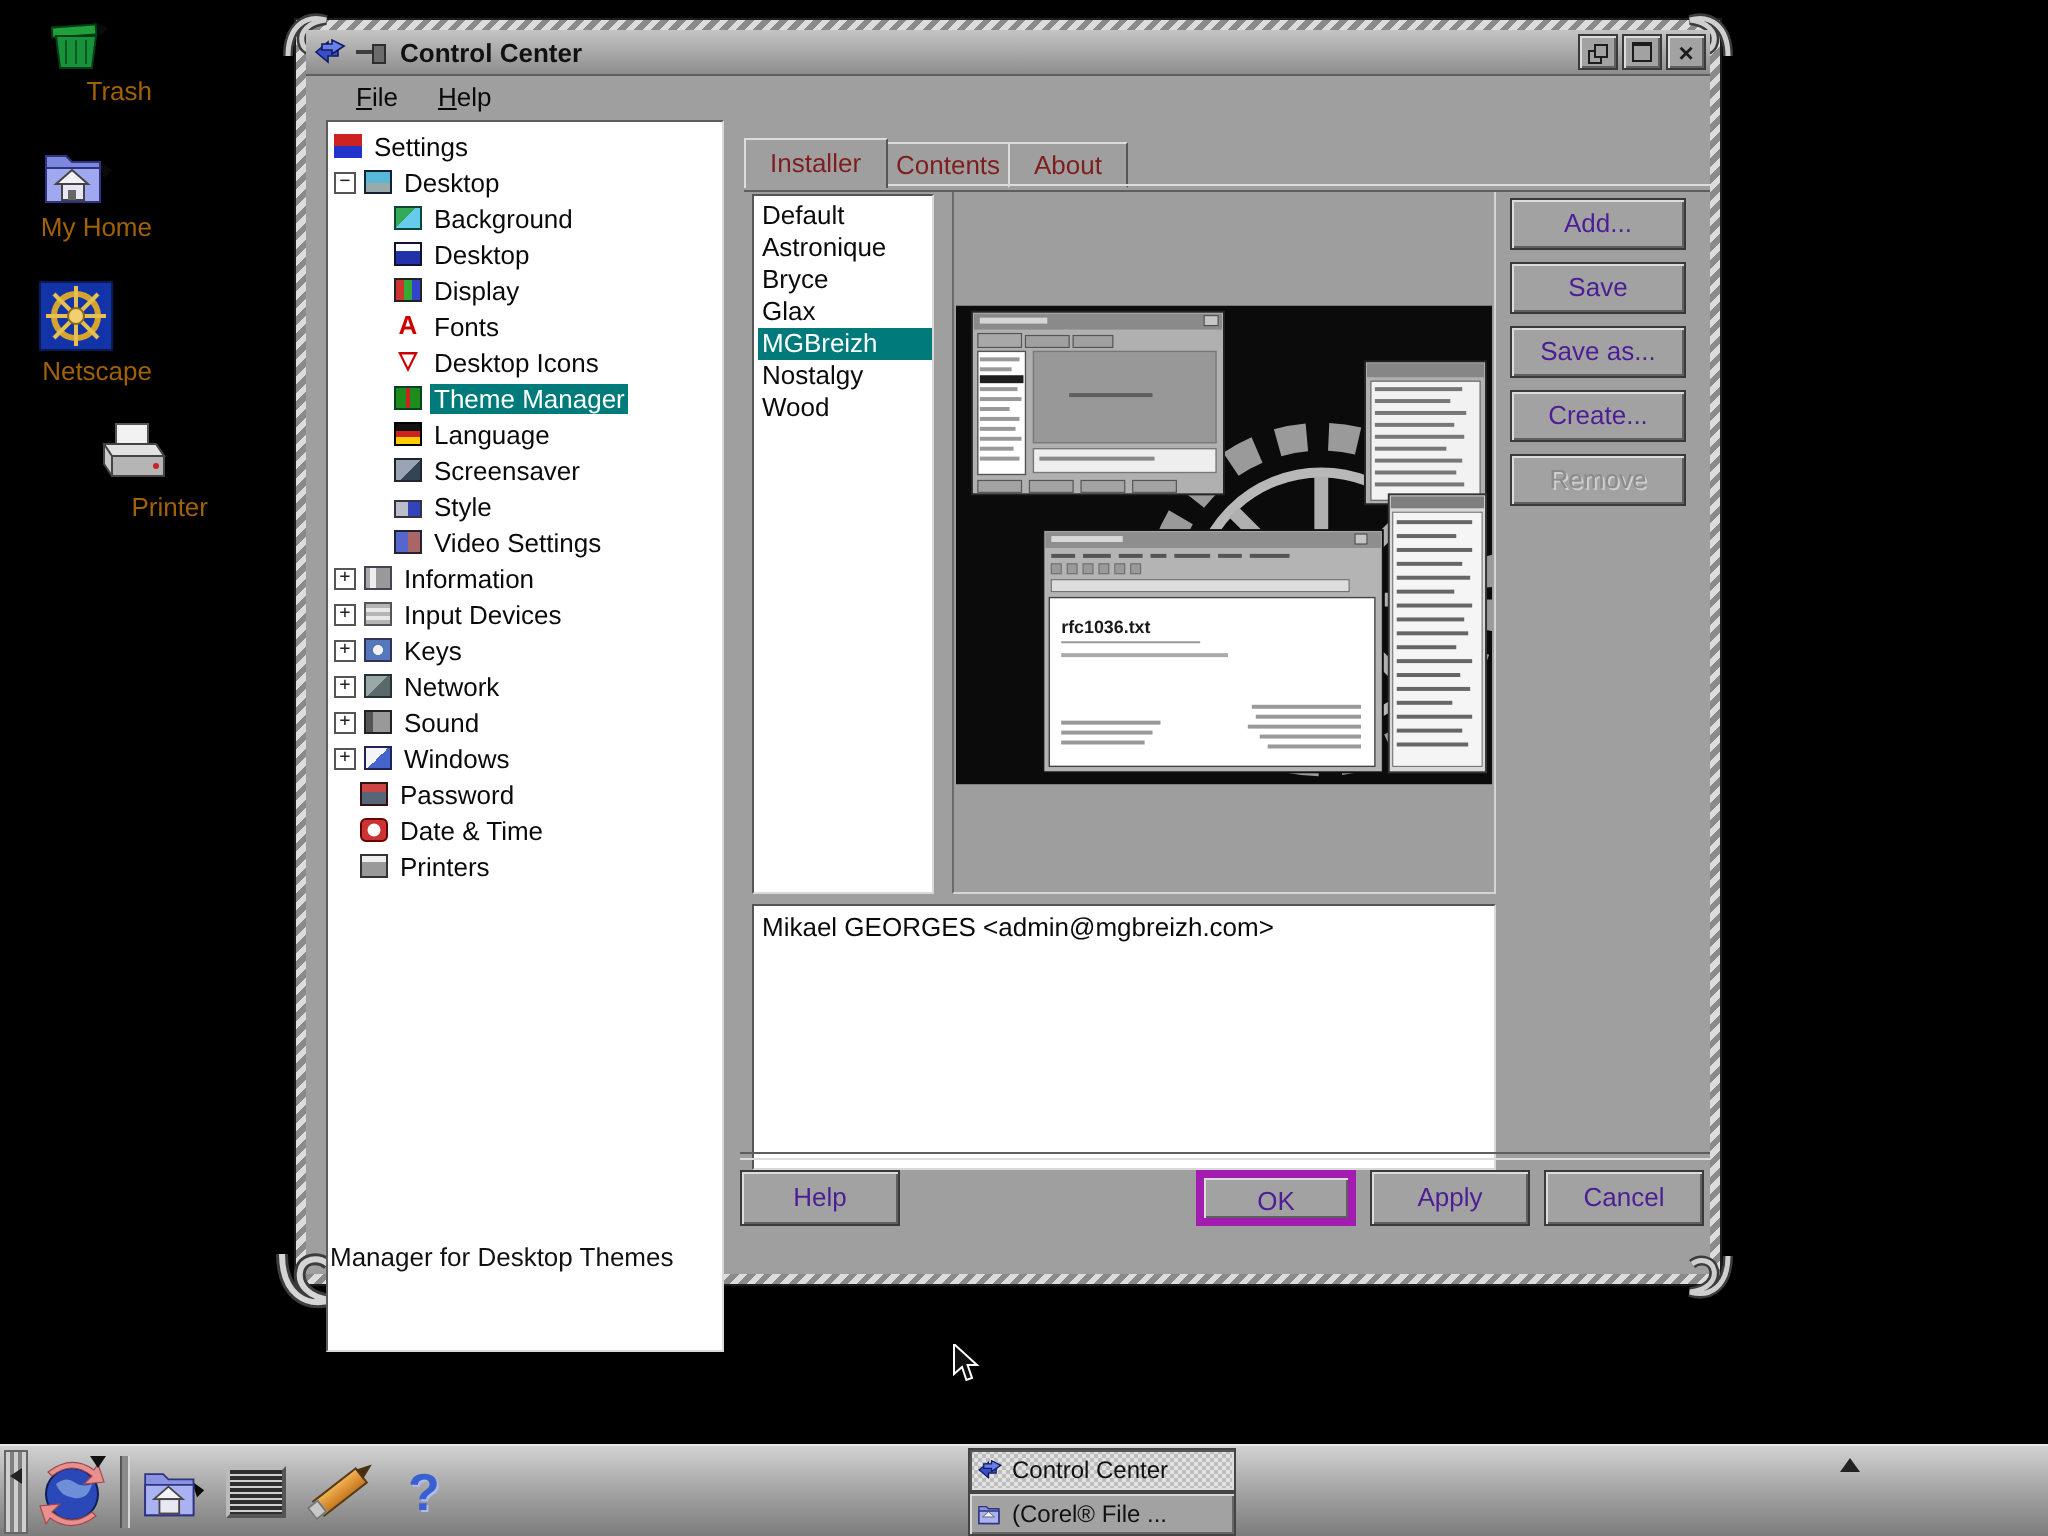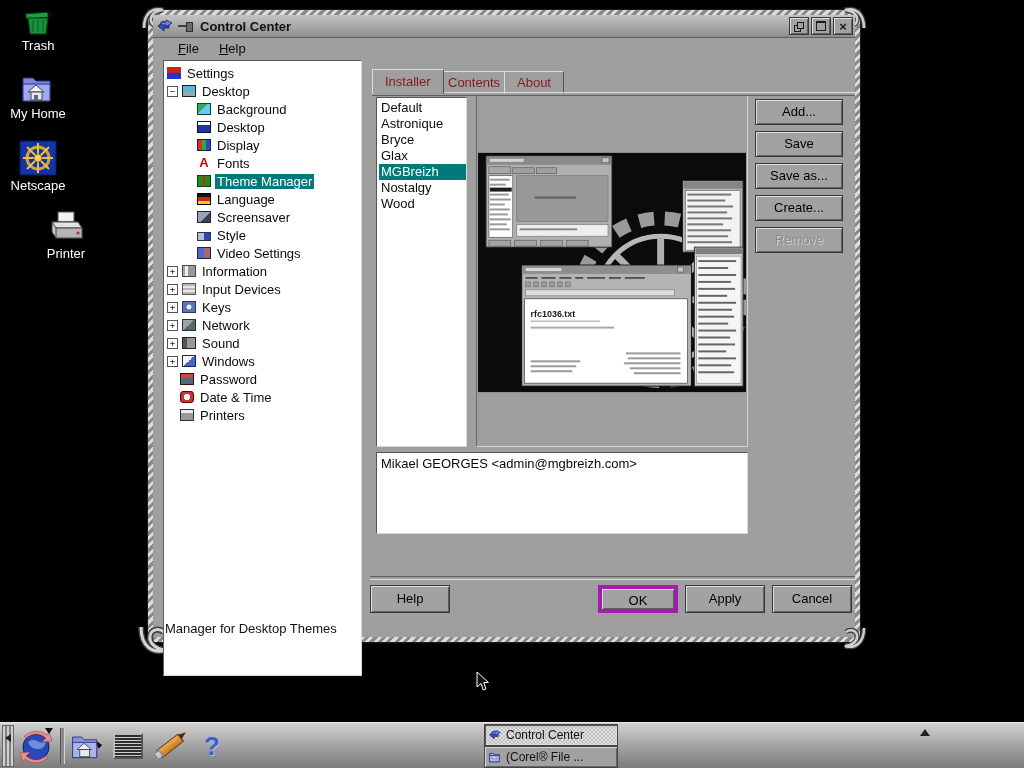--- a/index.html
+++ b/index.html
@@ -1,21 +1,21 @@
 <!DOCTYPE html>
 <html><head>
 <meta charset="utf-8">
 <style>
   html,body{margin:0;padding:0;background:#000;}
   #screen{position:relative;width:1024px;height:768px;background:#000;overflow:hidden;
           font-family:"Liberation Sans",sans-serif;font-size:13px;color:#000;}
 
   
   .dicon{position:absolute;width:76px;text-align:center;color:#fff;}
-  .dicon .dlabel{display:block;margin-top:2px;font-size:13px;color:#ffffff;}
+  .dicon .dlabel{display:block;margin-top:2px;font-size:13px;color:#a16207;text-align:right;}
   .dicon svg{display:block;margin:0 auto;}
 
   
   #window{position:absolute;left:148px;top:10px;width:712px;height:632px;background:#9f9f9f;
           border:5px solid transparent;box-sizing:border-box;
           border-image:repeating-linear-gradient(135deg,#dcdcdc 0 3px,#8a8a8a 3px 6px) 5;
           box-shadow:0 0 0 1px #1b1b1b;}
   .corner{position:absolute;pointer-events:none;}
 
   
@@ -94,26 +94,26 @@
   .litem{height:16px;line-height:16px;padding-left:2px;color:#0a0a0a;white-space:nowrap;}
   .lsel{background:#007a7a;color:#fff;}
 
   
   #preview{position:absolute;left:323px;top:80px;width:272px;height:352px;background:#9e9e9e;
            border:1px solid;border-color:#6a6a6a #d5d5d5 #d5d5d5 #6a6a6a;box-sizing:border-box;}
   #preview svg{position:absolute;left:0;top:0;width:100%;height:100%;}
 
   
   .btn{background:#a2a2a2;border:1px solid #3a3a3a;box-shadow:inset 1px 1px 0 #dcdcdc,inset -1px -1px 0 #5f5f5f;
-       text-align:center;color:#000000;box-sizing:border-box;}
+       text-align:center;color:#4c1d95;box-sizing:border-box;}
   .sidebtn{position:absolute;left:602px;width:88px;height:26px;line-height:24px;}
   .btn.disabled{color:#8b8b8b;text-shadow:1px 1px 0 #cfcfcf;}
 
   
-  #authorbox{position:absolute;left:223px;top:437px;width:372px;height:82px;background:#fff;
+  #authorbox{position:absolute;left:223px;top:437px;width:372px;height:133px;background:#fff;
              border:1px solid;border-color:#555 #d9d9d9 #d9d9d9 #555;box-sizing:border-box;padding:3px 4px;overflow:hidden;color:#0a0a0a;}
 
   #divider{position:absolute;left:217px;top:561px;width:485px;height:2px;
            border-top:1px solid #5e5e5e;border-bottom:1px solid #dcdcdc;}
 
   .botbtn{position:absolute;top:570px;width:80px;height:28px;line-height:26px;}
   .btn.default{border:4px solid #a21caf;line-height:24px;}
 
   
   #taskbar{position:absolute;left:0;top:722px;width:1024px;height:46px;
@@ -262,20 +262,25 @@
         </div>
         <div class="trow">
           <span class="sp30"></span>
           <span class="ic ic-display"></span>
           <span class="tlabel">Display</span>
         </div>
         <div class="trow">
           <span class="sp30"></span>
           <span class="ic ic-fonts"></span>
           <span class="tlabel">Fonts</span>
+        </div>
+        <div class="trow">
+          <span class="sp30"></span>
+          <span class="ic ic-desktopicons"></span>
+          <span class="tlabel">Desktop Icons</span>
         </div>
         <div class="trow">
           <span class="sp30"></span>
           <span class="ic ic-theme"></span>
           <span class="tlabel tsel">Theme Manager</span>
         </div>
         <div class="trow">
           <span class="sp30"></span>
           <span class="ic ic-language"></span>
           <span class="tlabel">Language</span>

